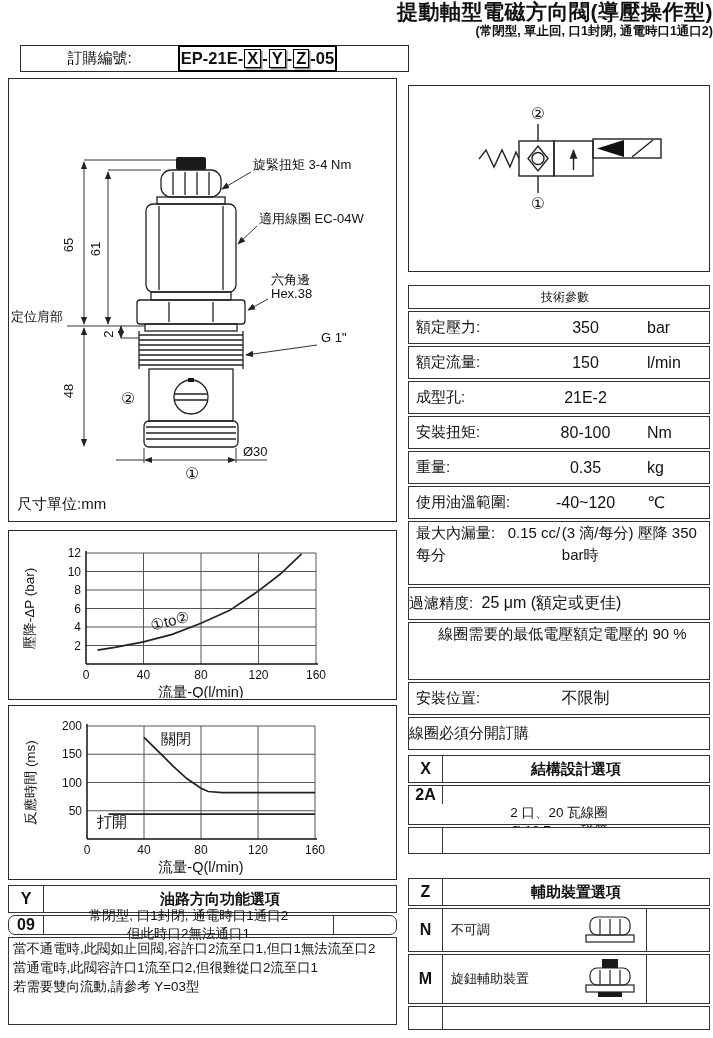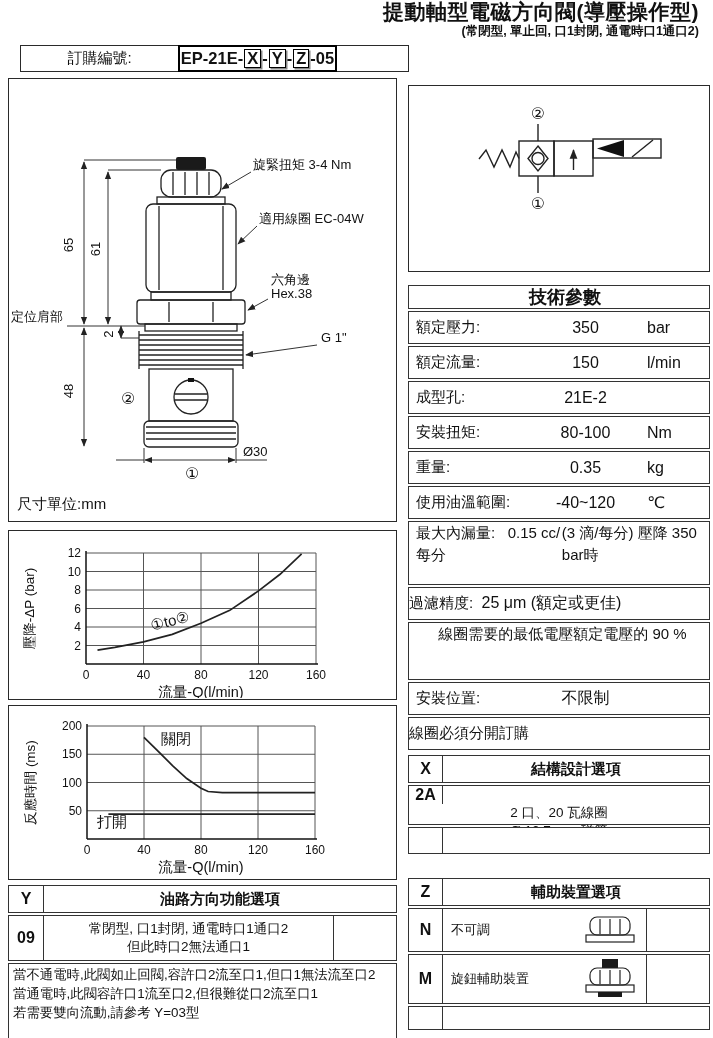--- a/index.html
+++ b/index.html
@@ -1,34 +1,34 @@
 <!DOCTYPE html>
 <html><head>
 <meta charset="utf-8">
 <style>
   html,body{margin:0;padding:0;background:#fff;}
   .page{position:relative;width:713px;height:1038px;background:#fff;overflow:hidden;
         font-family:"Liberation Sans","DejaVu Sans",sans-serif;color:#111;}
   .abs{position:absolute;box-sizing:border-box;}
   .bx{border:1.3px solid #2a2a2a;}
   
-  .title-block{top:0;right:14px;width:430px;text-align:right;line-height:1.15;}
+  .title-block{top:0;right:0;width:430px;text-align:right;line-height:1.15;}
   .title{font-size:21px;font-weight:bold;letter-spacing:.5px;}
   .subtitle{font-size:12.5px;font-weight:bold;}
   
   .order{left:20px;top:45px;width:389px;height:27px;display:flex;align-items:stretch;}
   .order-label{width:157px;display:flex;align-items:center;justify-content:center;font-size:15px;}
   .order-value{width:155px;border:2px solid #000;margin:-1px 0;display:flex;align-items:center;justify-content:center;
                font-weight:bold;font-size:16.5px;background:#fff;}
   .codebox{border:1.6px solid #000;box-shadow:1.5px 1.5px 0 #888;padding:0 2px;margin:0 1px;line-height:1.02;}
   
   .stack{display:flex;flex-direction:column;}
   .srow{border:1.3px solid #333;margin-top:2px;display:flex;align-items:center;box-sizing:border-box;background:#fff;}
   .srow:first-child{margin-top:0;}
-  .thead{justify-content:center;font-weight:bold;font-size:18px;padding-left:12px;}
+  .thead{justify-content:center;font-weight:normal;font-size:12px;padding-left:12px;}
   .t-label{width:108px;padding-left:7px;font-size:15px;}
   .t-value{flex:1;text-align:center;font-size:16px;}
   .t-unit{width:62px;font-size:16px;}
   .two{flex-direction:row;align-items:flex-start;justify-content:center;padding-left:7px;font-size:15px;line-height:1.45;}
   .plain{font-size:15px;}
   .code-cell{align-self:stretch;display:flex;align-items:center;justify-content:center;
              border-right:1.3px solid #333;font-weight:bold;font-size:16px;}
   .opt-head-label{flex:1;text-align:center;font-weight:bold;font-size:15px;}
   .opt-content{flex:1;text-align:center;font-size:13.5px;line-height:1.3;align-self:stretch;
                display:flex;flex-direction:column;justify-content:center;}
@@ -307,21 +307,21 @@
     <div class="srow" style="height:27px;">
       <div class="code-cell" style="width:33px;"></div>
     </div>
   </div>
 
   <div class="abs stack" style="left:8px;top:885px;width:389px;">
     <div class="srow" style="height:28px;">
       <div class="code-cell" style="width:34px;">Y</div>
       <div class="opt-head-label">油路方向功能選項</div>
     </div>
-    <div class="srow" style="height:46px;">
+    <div class="srow" style="height:20px;border-radius:7px;">
       <div class="code-cell" style="width:34px;">09</div>
       <div class="opt-content">
         <div>常閉型, 口1封閉, 通電時口1通口2</div>
         <div>但此時口2無法通口1</div>
       </div>
       <div class="opt-empty"></div>
     </div>
     <div class="notes" style="height:82px;">
       <div>當不通電時,此閥如止回閥,容許口2流至口1,但口1無法流至口2</div>
       <div>當通電時,此閥容許口1流至口2,但很難從口2流至口1</div>

